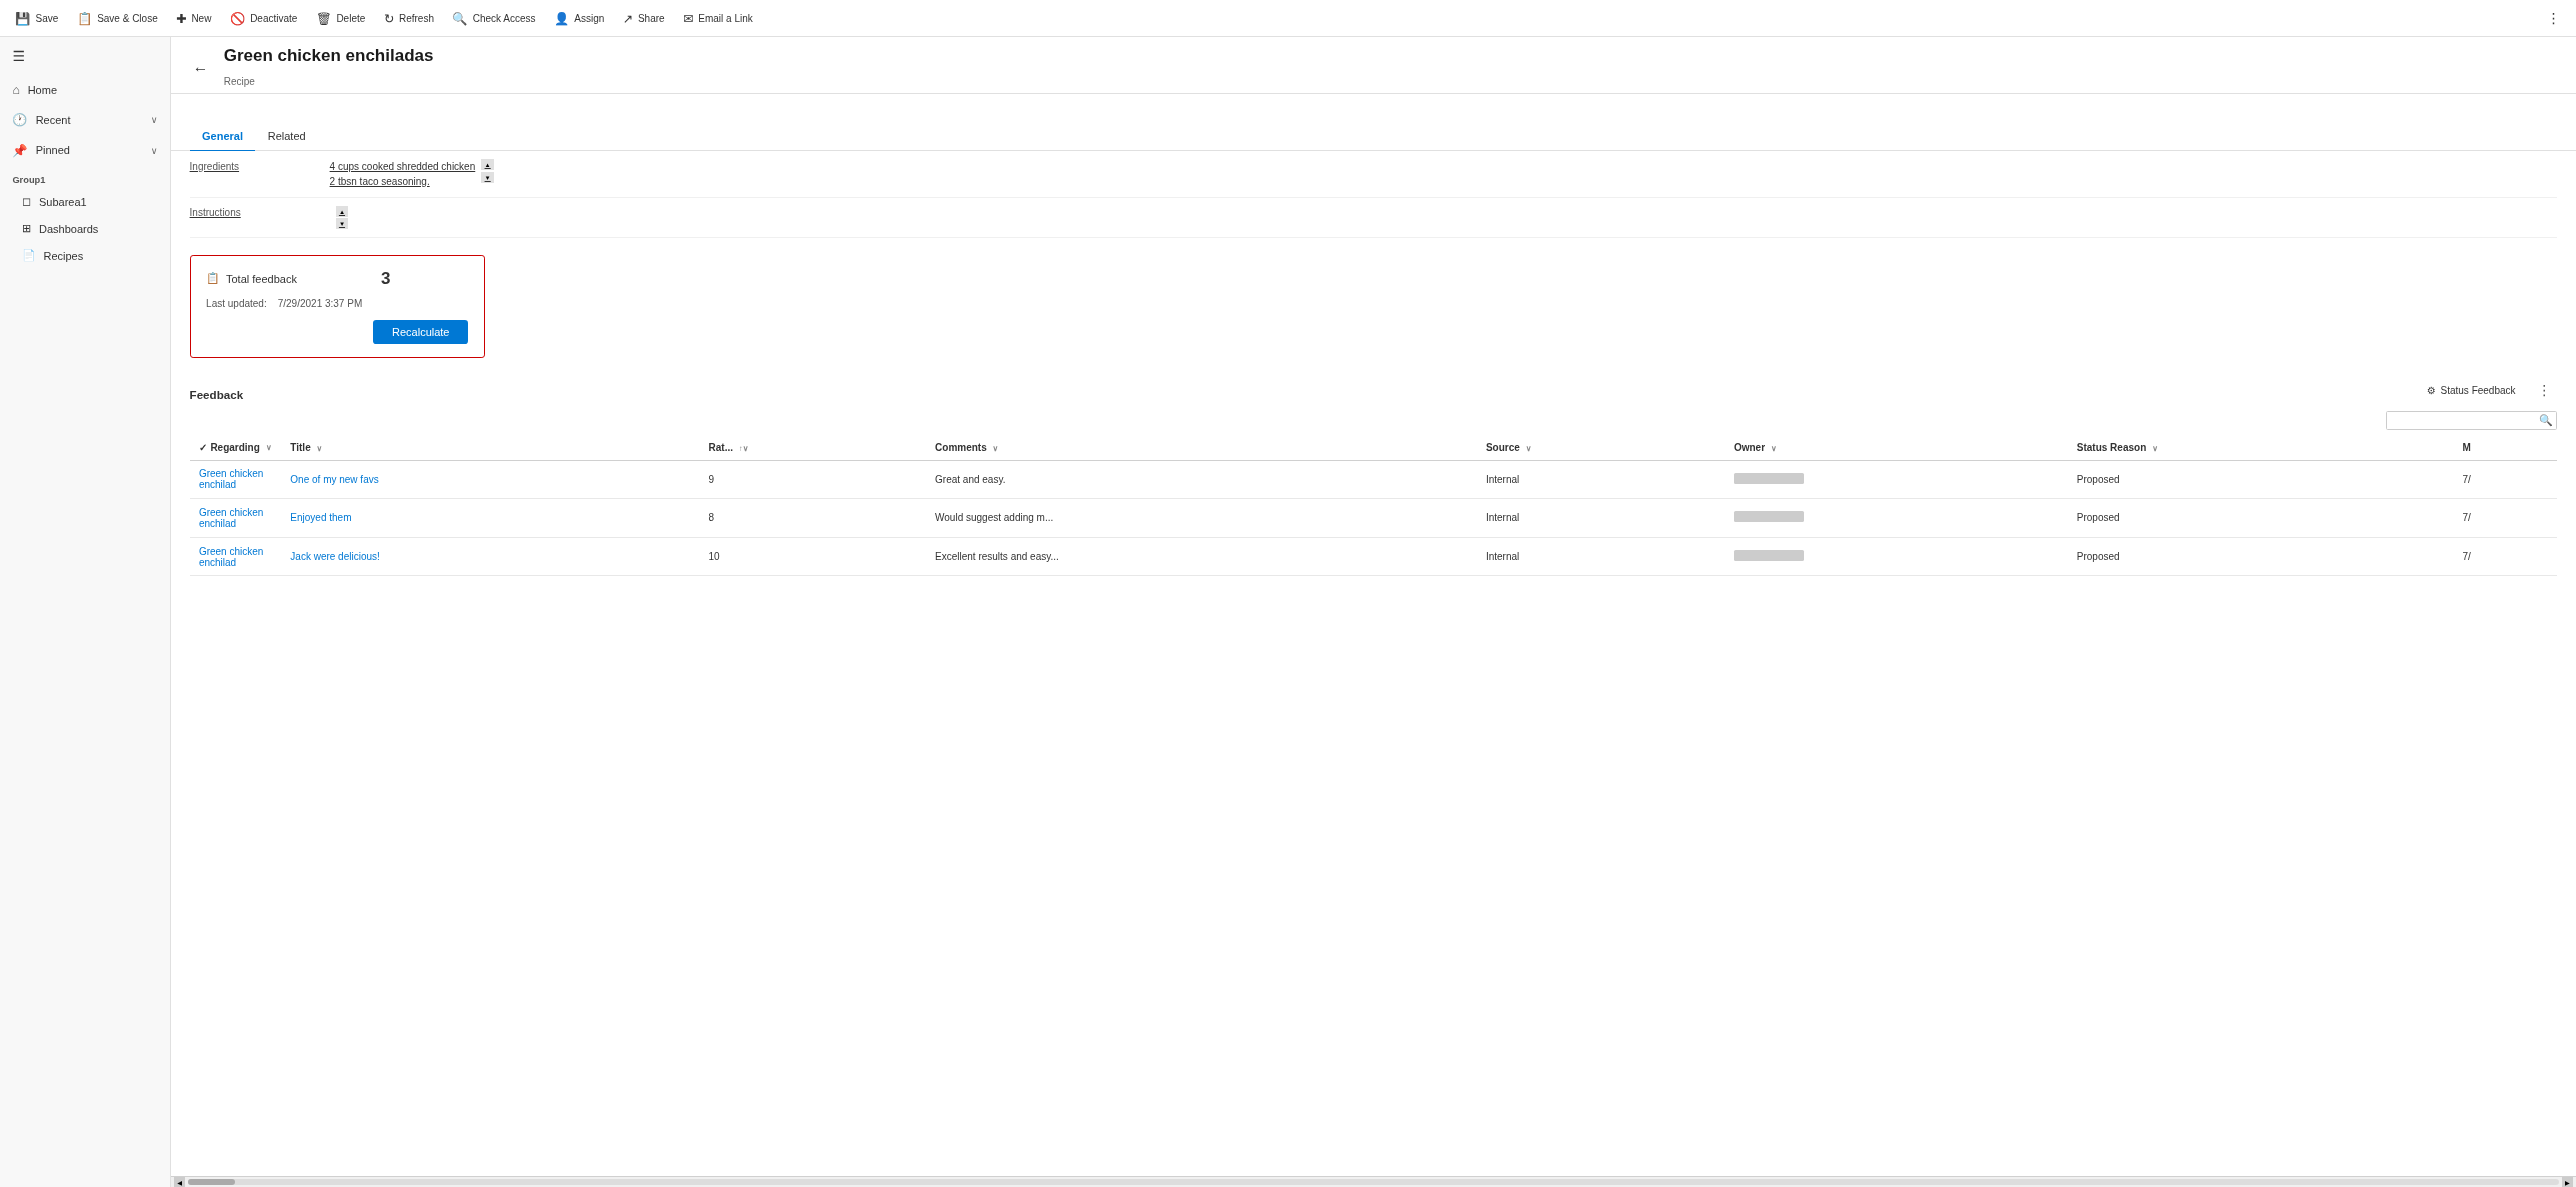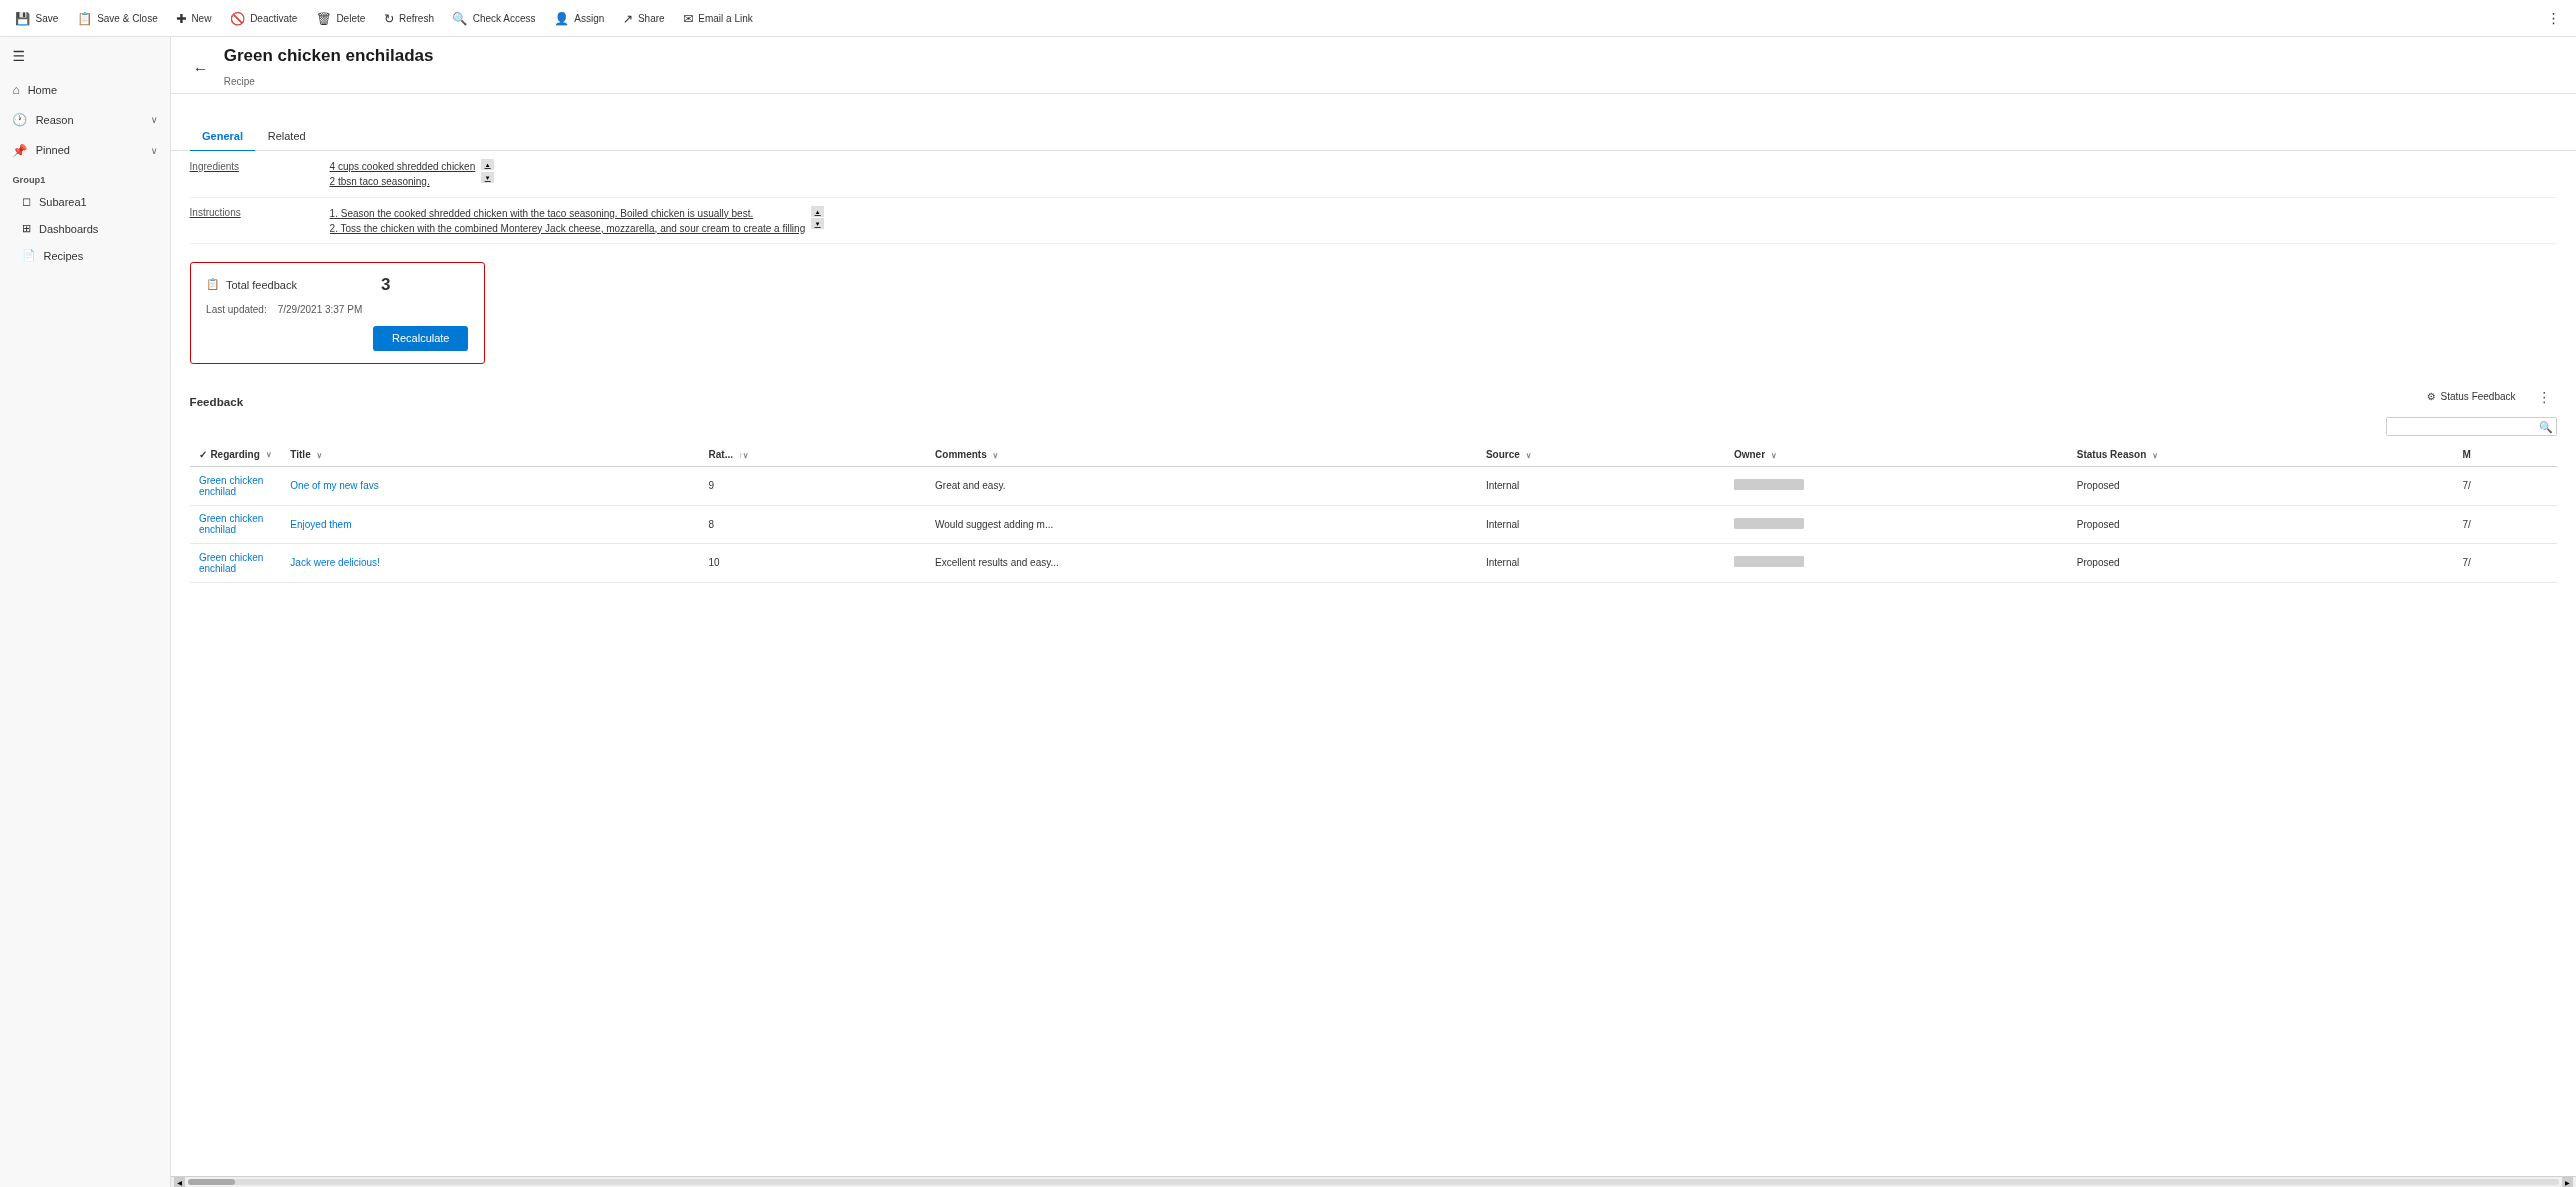--- a/index.html
+++ b/index.html
@@ -184,21 +184,21 @@
 
   <div class="sidebar">
     <div class="sidebar-hamburger">☰</div>
 
     <div class="sidebar-item">
       <span class="icon">⌂</span>
       <span>Home</span>
     </div>
     <div class="sidebar-item">
       <span class="icon">🕐</span>
-      <span>Reason</span>
+      <span>Recent</span>
       <span class="sidebar-chevron">∨</span>
     </div>
     <div class="sidebar-item">
       <span class="icon">📌</span>
       <span>Pinned</span>
       <span class="sidebar-chevron">∨</span>
     </div>
 
     <div class="sidebar-group-label">Group1</div>
 
@@ -246,24 +246,20 @@
               <button class="scroll-btn">▼</button>
             </div>
           </div>
         </div>
       </div>
 
       <div class="form-row">
         <div class="form-label">Instructions</div>
         <div class="form-value">
           <div class="form-value-with-scroll">
-            <div>
-              <div>1. Season the cooked shredded chicken with the taco seasoning. Boiled chicken is usually best.</div>
-              <div style="overflow:hidden;text-overflow:ellipsis;white-space:nowrap;max-width:698px;">2. Toss the chicken with the combined Monterey Jack cheese, mozzarella, and sour cream to create a filling</div>
-            </div>
             <div class="scrollbar-area">
               <button class="scroll-btn">▲</button>
               <button class="scroll-btn">▼</button>
             </div>
           </div>
         </div>
       </div>
 
       <div style="padding: 7.8px 0 0;">
         <div class="feedback-card">

